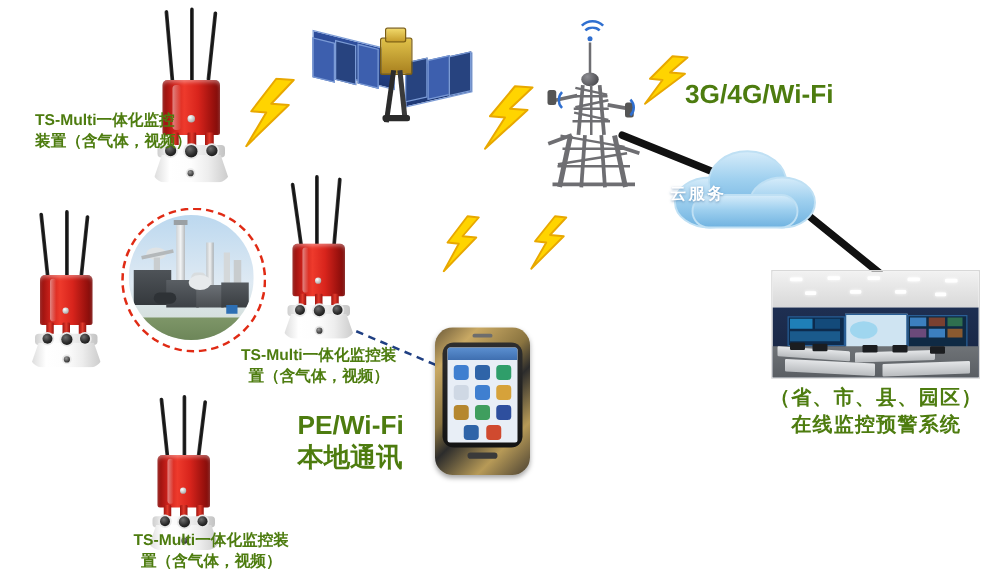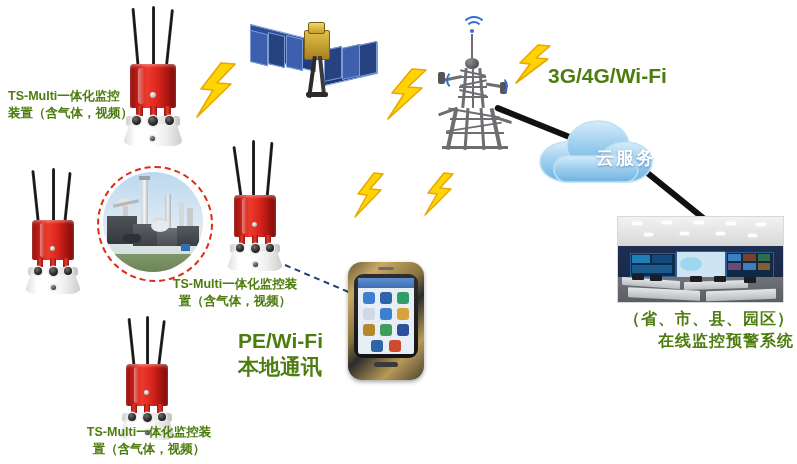--- a/index.html
+++ b/index.html
@@ -1,20 +1,20 @@
 <!DOCTYPE html>
 <html><head>
 <meta charset="utf-8">
 <style>
   html,body{margin:0;padding:0;background:#fff;}
   body{font-family:"Liberation Sans","DejaVu Sans",sans-serif;}
   #stage{position:relative;width:797px;height:464px;background:#ffffff;overflow:hidden;}
   .abs{position:absolute;}
   .lbl{color:#4d7c0f;font-weight:bold;line-height:1.35;white-space:pre-line;}
-  .lbl-sm{font-size:12.5px;}
+  .lbl-sm{font-size:12.5px;margin-left:20px;}
   .lbl-md{font-size:16px;}
   .lbl-lg{font-size:19px;font-weight:bold;}
   .lbl-xl{font-size:21px;}
 
   
   .device{position:absolute;}
   .dev-ant{position:absolute;background:linear-gradient(to right,#4a4a4a,#111 40%,#2a2a2a);border-radius:2px;}
   .dev-body{position:absolute;border-radius:4px 4px 2px 2px;
      background:linear-gradient(to right,#8e0f0c 0%,#c8201a 18%,#ee3a2c 38%,#d8241c 62%,#a1130f 85%,#7a0b09 100%);
      box-shadow:inset 0 2px 3px rgba(255,255,255,.35);}
@@ -31,22 +31,22 @@
      background:radial-gradient(circle at 38% 32%,#6e6e6e,#2b2b2b 55%,#0a0a0a);
      box-shadow:0 0 0 1.4px #e9e9e9;}
   .dev-port.sm{background:radial-gradient(circle at 38% 32%,#9a9a9a,#444 60%,#161616);}
 
   
   .bolt{position:absolute;}
   .bolt svg{display:block;}
 
   
   .cloud-wrap{position:absolute;}
-  .cloud-txt{position:absolute;left:0;right:0;text-align:right;color:#ffffff;
-     font-size:18px;font-weight:bold;letter-spacing:2px;text-shadow:0 1px 2px rgba(40,90,140,.55);}
+  .cloud-txt{position:absolute;left:0;right:0;text-align:left;color:#ffffff;
+     font-size:13px;font-weight:bold;letter-spacing:2px;text-shadow:0 1px 2px rgba(40,90,140,.55);}
 
   
   .photo{position:absolute;overflow:hidden;}
   .circ-photo{position:absolute;border-radius:50%;overflow:hidden;}
   .circ-dash{position:absolute;border-radius:50%;border:2px dashed #e02a14;}
 
   
   .ref-sky{position:absolute;left:0;top:0;right:0;bottom:0;background:linear-gradient(#bcd8ef,#dfeaf3 55%,#cfd9cf);}
   .ref-el{position:absolute;}
   .ref-ground{position:absolute;left:0;right:0;bottom:0;height:18%;background:linear-gradient(#7e9668,#6d8659);}
@@ -348,16 +348,16 @@
       <div class="ph-icn" style="left:39px;top:46px;width:12px;height:12px;background:#2e4f9e;"></div>
       <div class="ph-icn" style="left:13px;top:62px;width:12px;height:12px;background:#2f64a8;"></div>
       <div class="ph-icn" style="left:31px;top:62px;width:12px;height:12px;background:#d04a2f;"></div>
     </div>
     <div class="abs" style="left:26px;top:100px;width:24px;height:5px;background:#3a3a3a;border-radius:3px;"></div>
   </div>
 
   <div class="lbl lbl-xl abs" style="left:548px;top:62px;width:200px;">3G/4G/Wi-Fi</div>
   <div class="lbl lbl-xl abs" style="left:238px;top:328px;width:150px;line-height:1.25;">PE/Wi-Fi
 本地通讯</div>
-  <div class="lbl lbl-md abs" style="left:608px;top:308px;width:186px;text-align:right;letter-spacing:1px;">（省、市、县、园区）
+  <div class="lbl lbl-md abs" style="left:608px;top:308px;width:186px;text-align:center;letter-spacing:1px;">（省、市、县、园区）
 在线监控预警系统</div>
 
 </div>
 
 </body></html>

